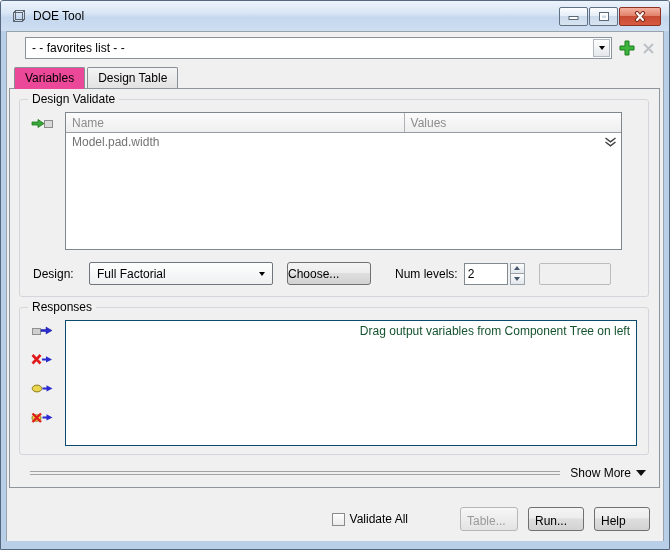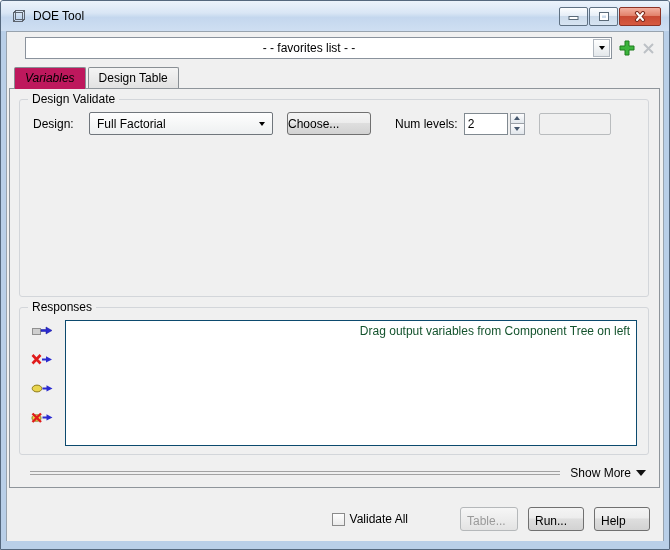--- a/index.html
+++ b/index.html
@@ -21,31 +21,31 @@
     background:linear-gradient(#fdfeff,#e6eef7 45%,#ccdbeb 50%,#d7e4f2); }
   .ctrl-close { width:42px; border-color:#8d3326;
     background:linear-gradient(#f3b0a0 0%,#e2826b 45%,#c94a33 50%,#d65a41 100%); }
 
   .client { margin:0 5px; height:510px; background:#f0f0f0;
     border:1px solid #98a3ae; border-bottom:none; position:relative; }
 
   .favorites-row { display:flex; align-items:center; padding:5px 8px 0 18px; gap:6px; }
   .combo { flex:1; height:22px; background:#fff; border:1px solid #8a929c;
     display:flex; align-items:center; }
-  .combo-text { flex:1; padding:0 6px; white-space:nowrap; overflow:hidden;text-align:center; }
+  .combo-text { flex:1; padding:0 6px; white-space:nowrap; overflow:hidden; }
   .combo-arrow-btn { width:17px; height:18px; margin:1px; border:1px solid #b0b7bf;
     background:linear-gradient(#ffffff,#e3e7eb); display:flex; align-items:center; justify-content:center; }
   .tri-down { width:0; height:0; border-left:3.5px solid transparent;
     border-right:3.5px solid transparent; border-top:4px solid #000; }
   .tool-ico { flex:none; display:flex; align-items:center; justify-content:center; }
 
   .tabs { display:flex; margin:8px 0 0 7px; position:relative; z-index:2; }
   .tab { height:21px; padding:3px 10px 0; border:1px solid #898f94; border-bottom:none;
     border-radius:2px 2px 0 0; background:linear-gradient(#f4f4f4,#e2e2e2); margin-right:2px; }
-  .tab.active { background:#be185d; height:22px; margin-bottom:-1px;font-style:italic; }
+  .tab.active { background:#ec4899; height:22px; margin-bottom:-1px; }
 
   .panel { margin:0 3px 0 2px; border:1px solid #8f959b; height:400px; background:#f0f0f0; }
 
   .groupbox { position:relative; border:1px solid #d3d6da; border-radius:3px;
     margin:10px 10px 0 9px; }
   .legend { position:absolute; top:-8px; left:8px; background:#f0f0f0; padding:0 4px; }
   .gb-dv { height:198px; }
   .gb-resp { height:148px; }
 
   .dv-content { display:flex; margin:12px 26px 0 0; }
@@ -166,20 +166,47 @@
     <div class="tabs">
       <div class="tab active">Variables</div>
       <div class="tab">Design Table</div>
     </div>
 
     <div class="panel">
 
       <div class="groupbox gb-dv">
         <span class="legend">Design Validate</span>
 
+        <div class="dv-content">
+          <div class="icon-col">
+            <svg width="24" height="13" viewBox="0 0 24 13">
+              <rect x="13.5" y="3.5" width="8" height="7" fill="#d9d9d9" stroke="#8b8b8b"></rect>
+              <path d="M1,5 h6 V2.5 L13,6.5 L7,10.5 V8 H1 z" fill="#3aa73a" stroke="#1d7a1d" stroke-width="0.8"></path>
+            </svg>
+          </div>
+          <div class="dv-table">
+            <div class="dv-head">
+              <div class="th-name">Name</div>
+              <div class="th-values">Values</div>
+            </div>
+            <div class="dv-body">
+              <div class="dv-row">
+                <span>Model.pad.width</span>
+                <span class="row-chevron">
+                  <svg width="13" height="10" viewBox="0 0 13 10">
+                    <g fill="none" stroke="#3f3f3f" stroke-width="1.4">
+                      <path d="M1.5,1 L6.5,4.8 L11.5,1"></path>
+                      <path d="M1.5,5 L6.5,8.8 L11.5,5"></path>
+                    </g>
+                  </svg>
+                </span>
+              </div>
+            </div>
+          </div>
+        </div>
 
         <div class="design-row">
           <span class="lbl-design">Design:</span>
           <div class="select">
             <span class="sel-text">Full Factorial</span>
             <span class="tri-down"></span>
           </div>
           <div class="btn btn-choose">Choose...</div>
           <span class="lbl-numlevels">Num levels:</span>
           <input class="input-num" value="2" style="">

